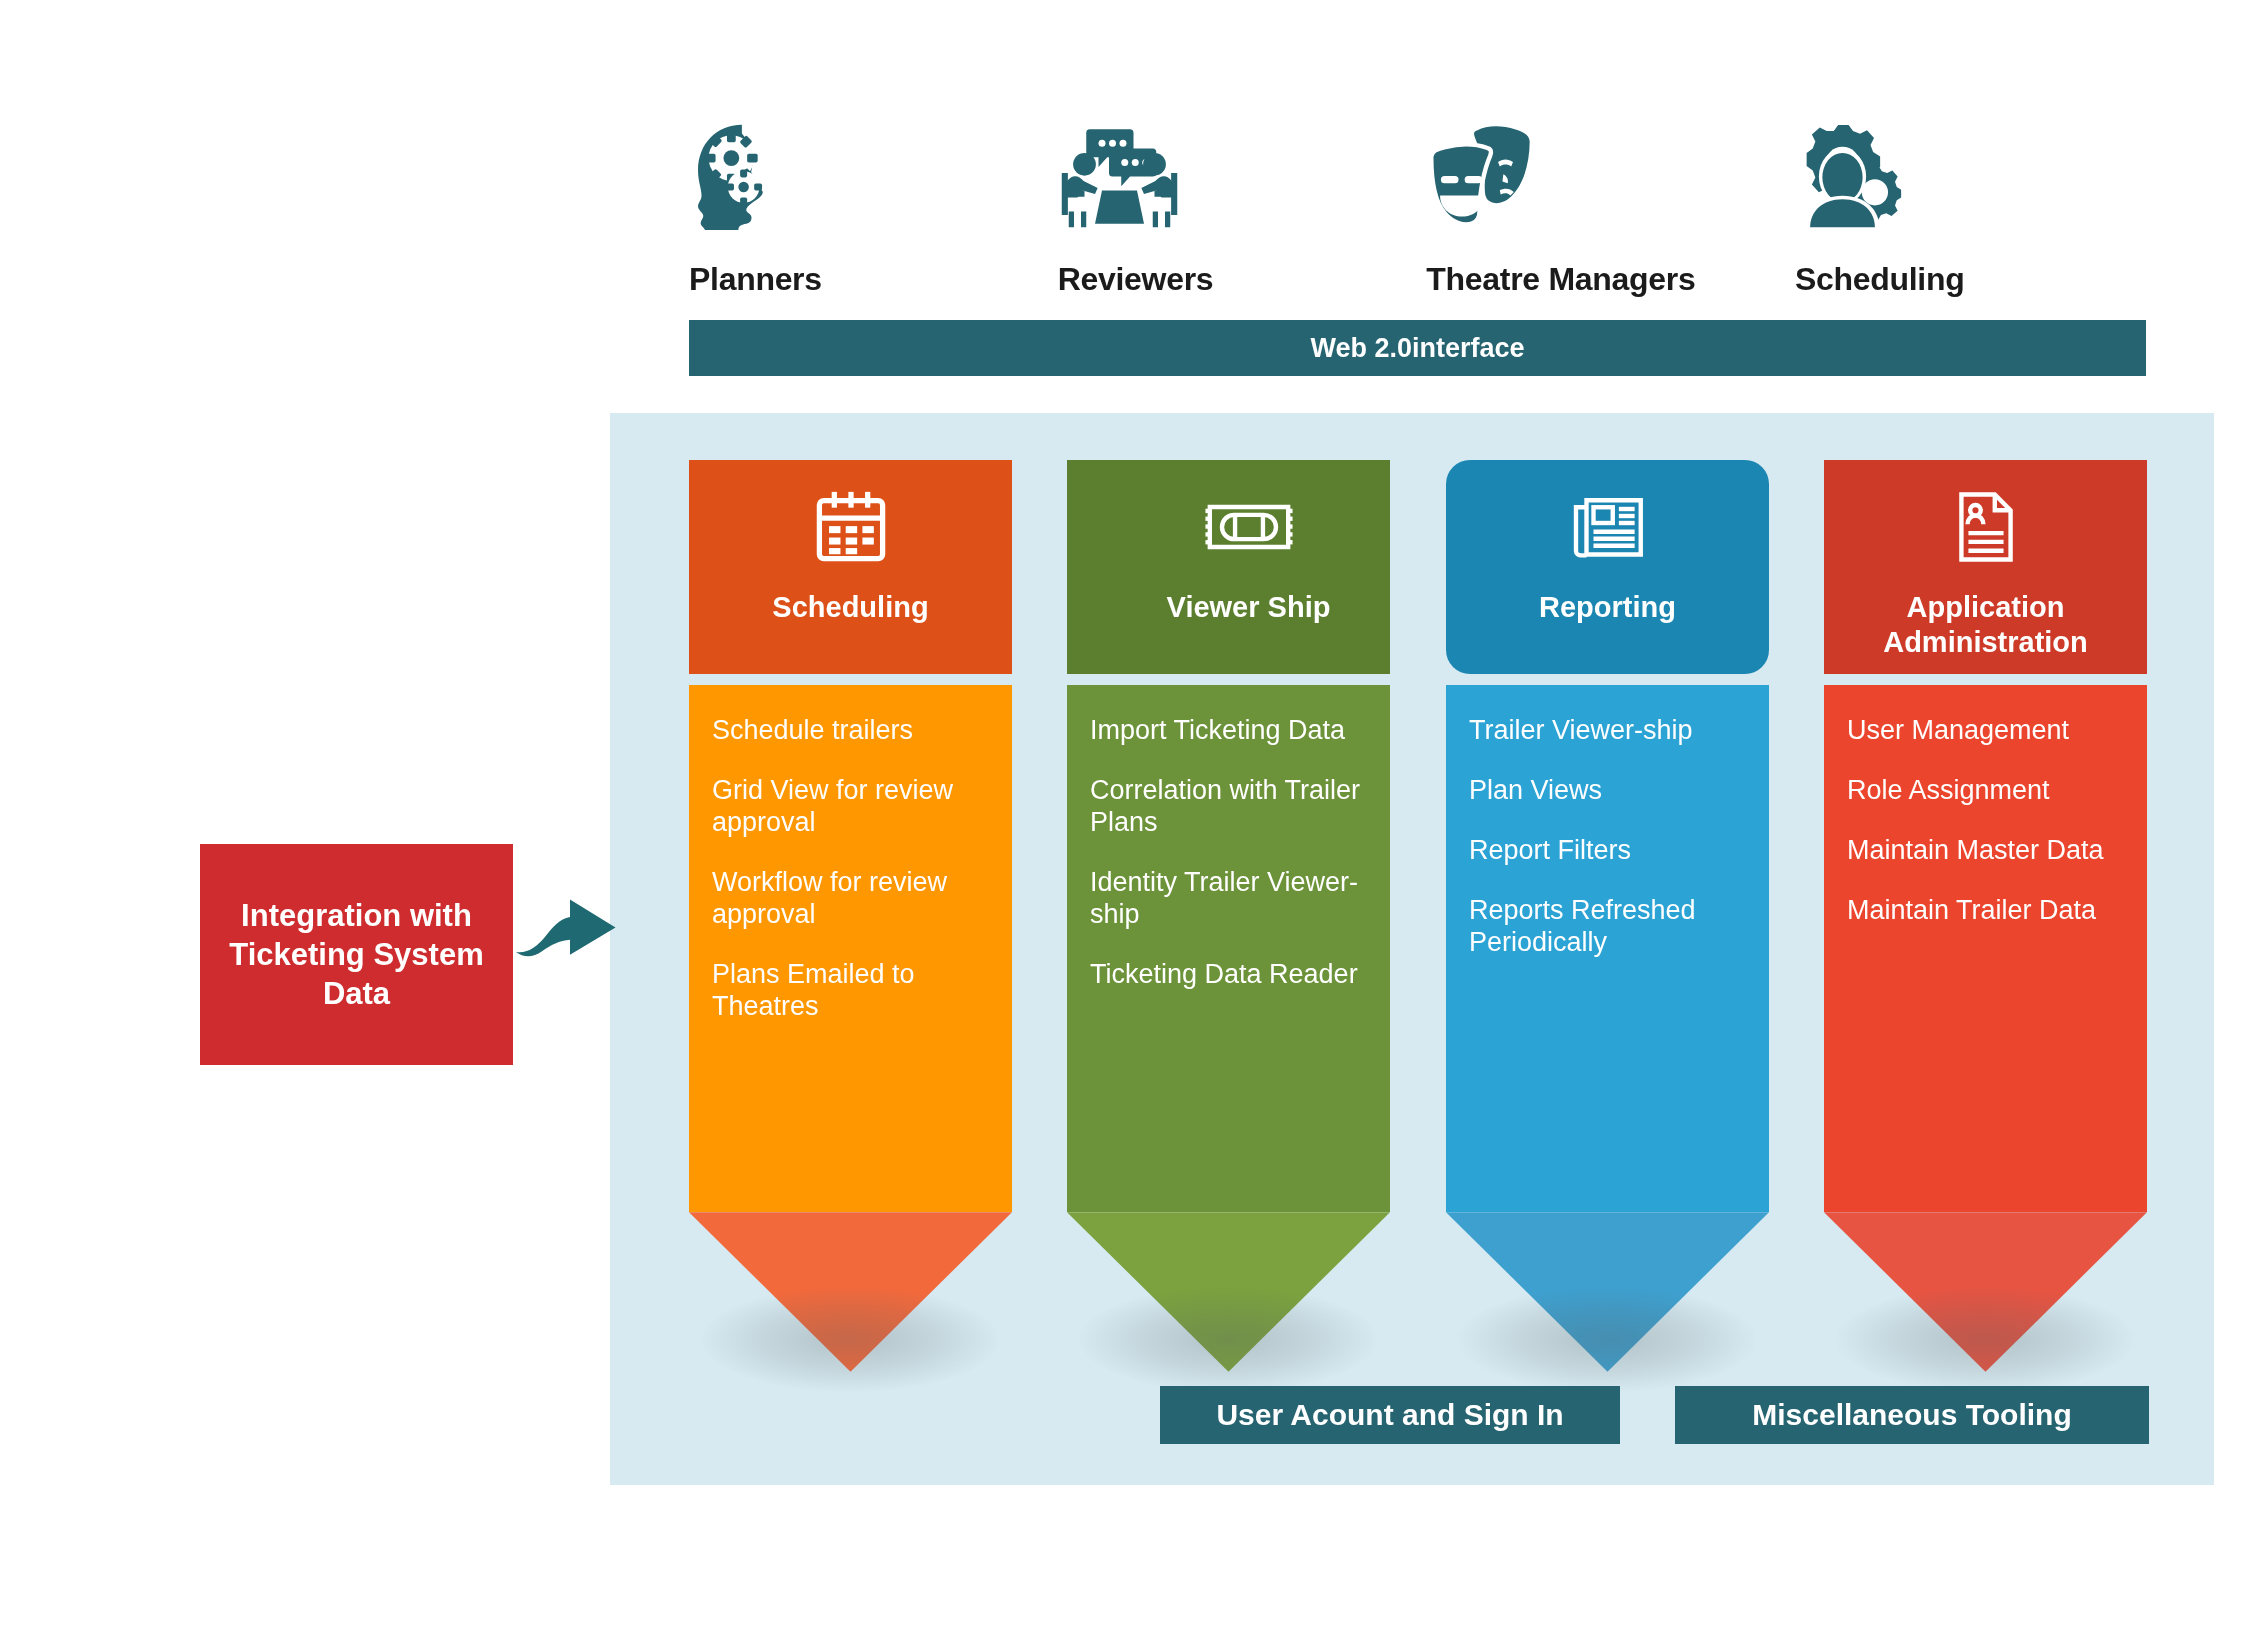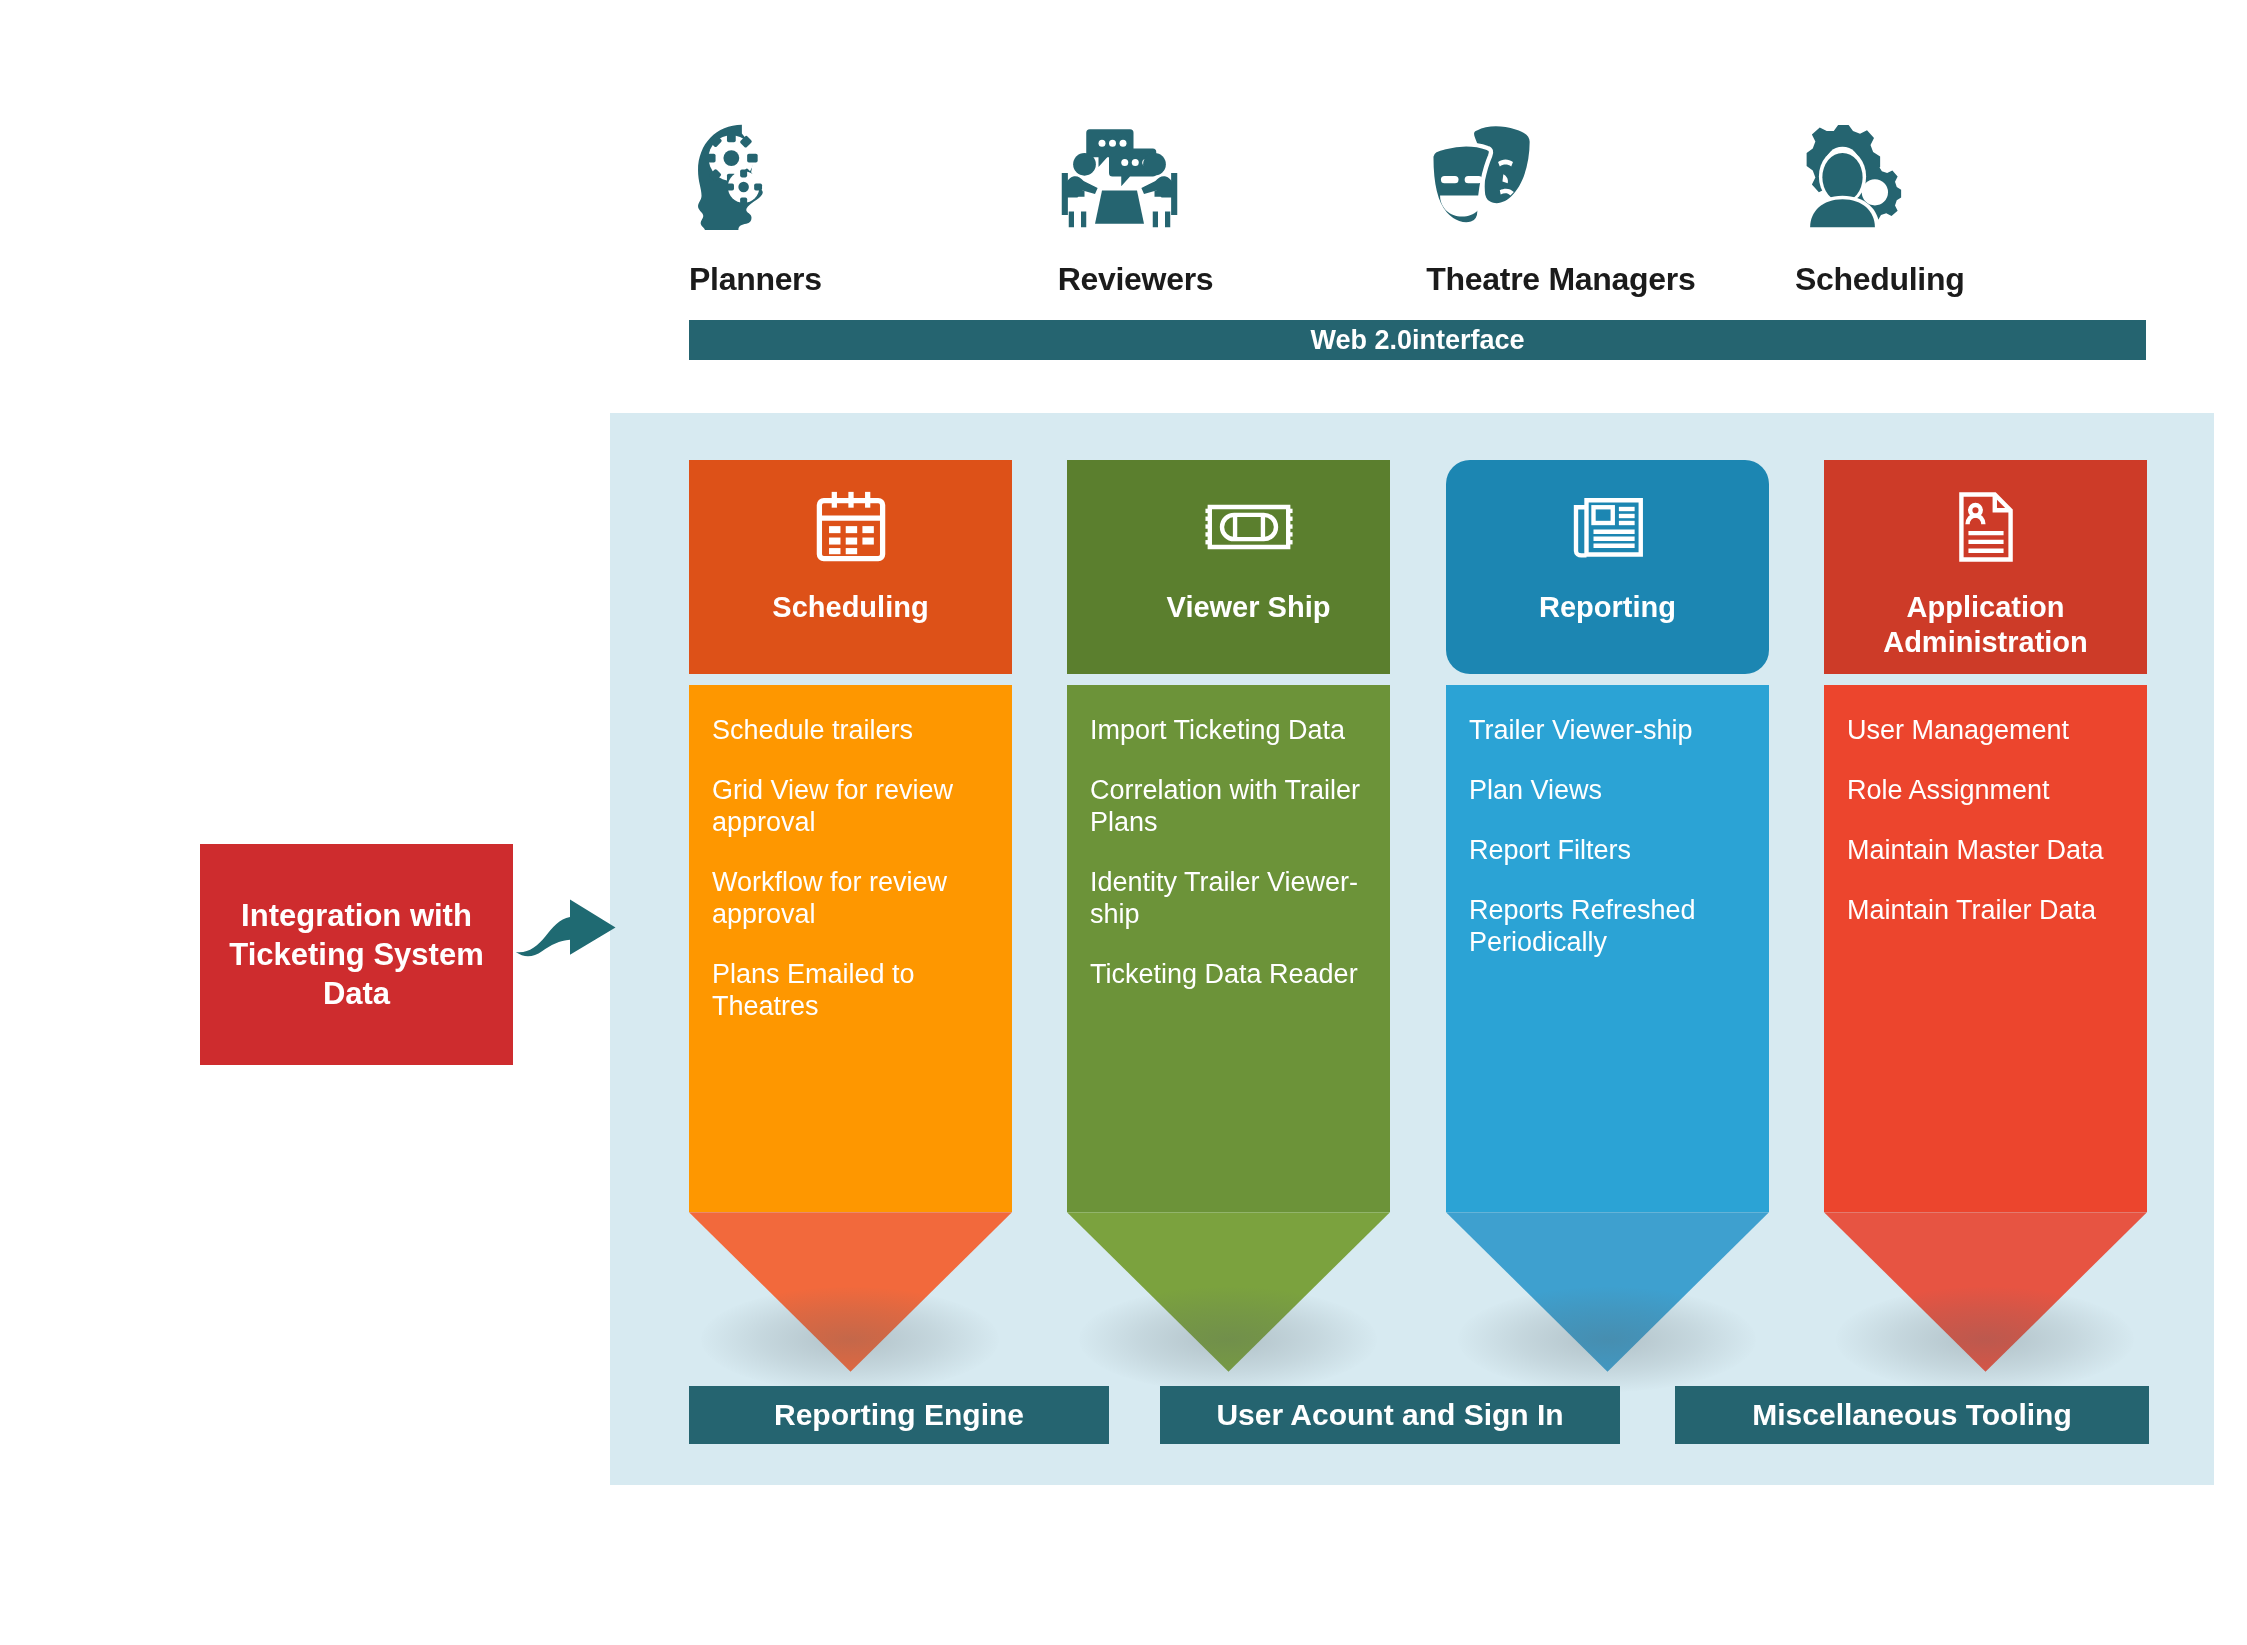--- a/index.html
+++ b/index.html
@@ -48,21 +48,21 @@
     letter-spacing: -0.3px;
     white-space: nowrap;
   }
 
   
   #web-bar {
     position: absolute;
     left: 689px;
     top: 320px;
     width: 1457px;
-    height: 40px;
+    height: 56px;
     background: #256470;
     color: #ffffff;
     display: flex;
     align-items: center;
     justify-content: center;
     font-size: 27px;
     font-weight: bold;
   }
 
   
@@ -462,23 +462,20 @@
       <div class="feature">Maintain Trailer Data</div>
     </div>
     <div style="position:relative">
       <div class="arrow-shadow" style="top:75px"></div>
       <svg class="pillar-arrow" viewBox="0 0 368 182">
         <polygon class="adm-tri" points="0,0 368,0 184,182"></polygon>
       </svg>
     </div>
   </div>
 
-  <div class="bottom-bar b0">
-    <span>Reporting Engine</span>
-  </div>
   <div class="bottom-bar b1">
     <span>User Acount and Sign In</span>
   </div>
   <div class="bottom-bar b2">
     <span>Miscellaneous Tooling</span>
   </div>
 
 </div>
 
 <div id="integration-box">

